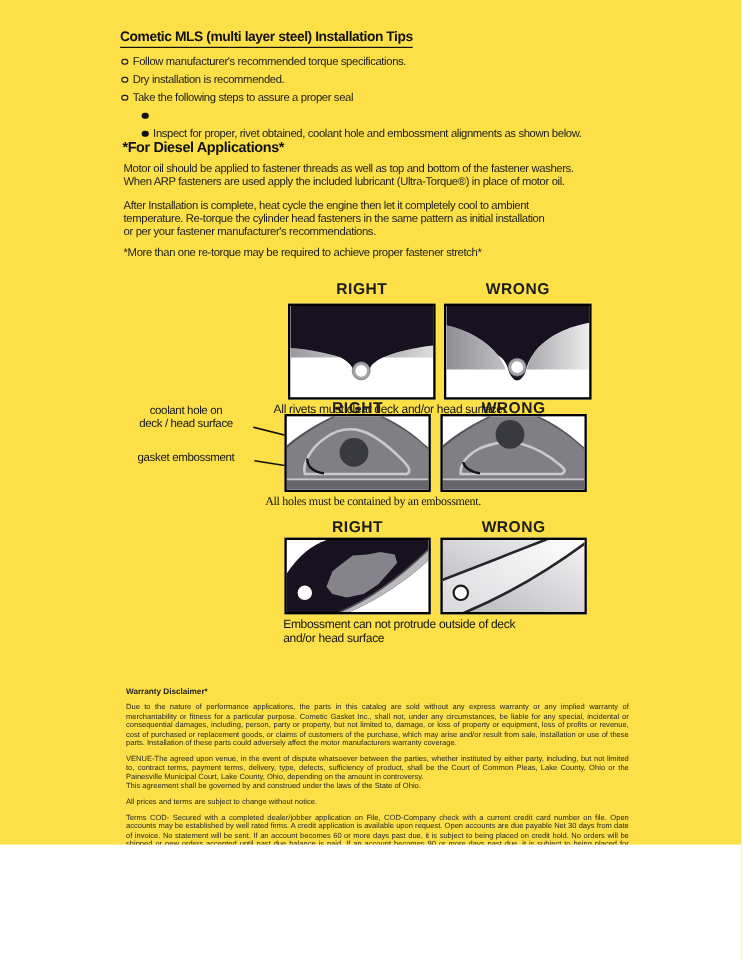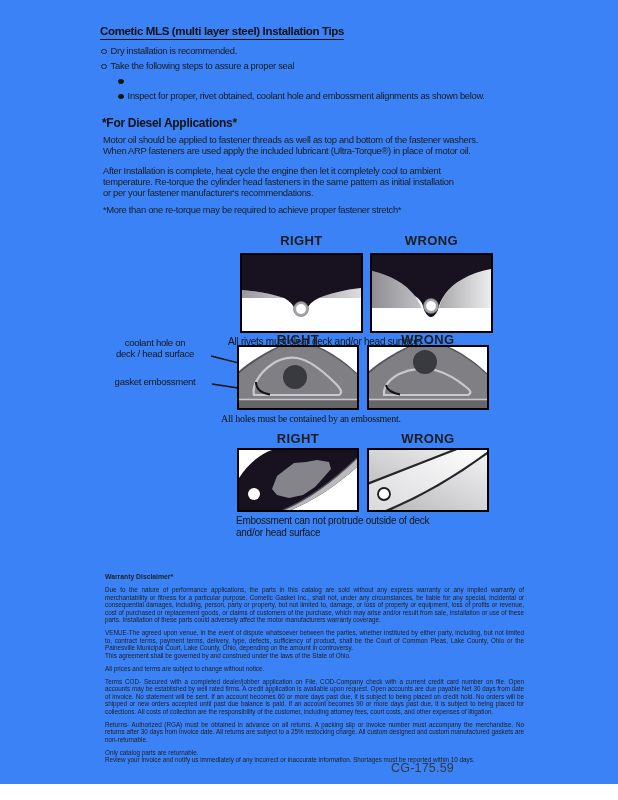--- a/index.html
+++ b/index.html
@@ -1,17 +1,17 @@
 <!DOCTYPE html>
 <html><head>
 <meta charset="utf-8">
 <style>
   html,body{margin:0;padding:0;background:#ffffff;}
   .page{
-    position:relative;width:618px;height:784px;background:#3b82f6;overflow:hidden;
+    position:relative;width:618px;height:704px;background:#fde047;overflow:hidden;
     font-family:"Liberation Sans","DejaVu Sans",sans-serif;color:#1a1a1a;
   }
   
   .title{
     position:absolute;left:100px;top:25px;display:inline-block;
     font-size:11.5px;font-weight:bold;letter-spacing:-0.35px;color:#111;
     border-bottom:1.6px solid #111;padding-bottom:2px;white-space:nowrap;
   }
   .bullets{position:absolute;left:101px;top:45px;font-size:9.4px;letter-spacing:-0.3px;}
   .b-row{display:flex;align-items:flex-start;height:15px;white-space:nowrap;}
@@ -36,20 +36,24 @@
 </head>
 <body>
 
 <div class="page">
 
   <div class="title">Cometic MLS (multi layer steel) Installation Tips</div>
 
   <div class="bullets">
     <div class="b-row">
         <span class="b-dot"></span>
+        <span>Follow manufacturer's recommended torque specifications.</span>
+      </div>
+    <div class="b-row">
+        <span class="b-dot"></span>
         <span>Dry installation is recommended.</span>
       </div>
     <div class="b-row">
         <span class="b-dot"></span>
         <span>Take the following steps to assure a proper seal</span>
       </div>
     <div class="b-row sub">
         <span class="b-dot"></span>
       </div>
     <div class="b-row sub">

